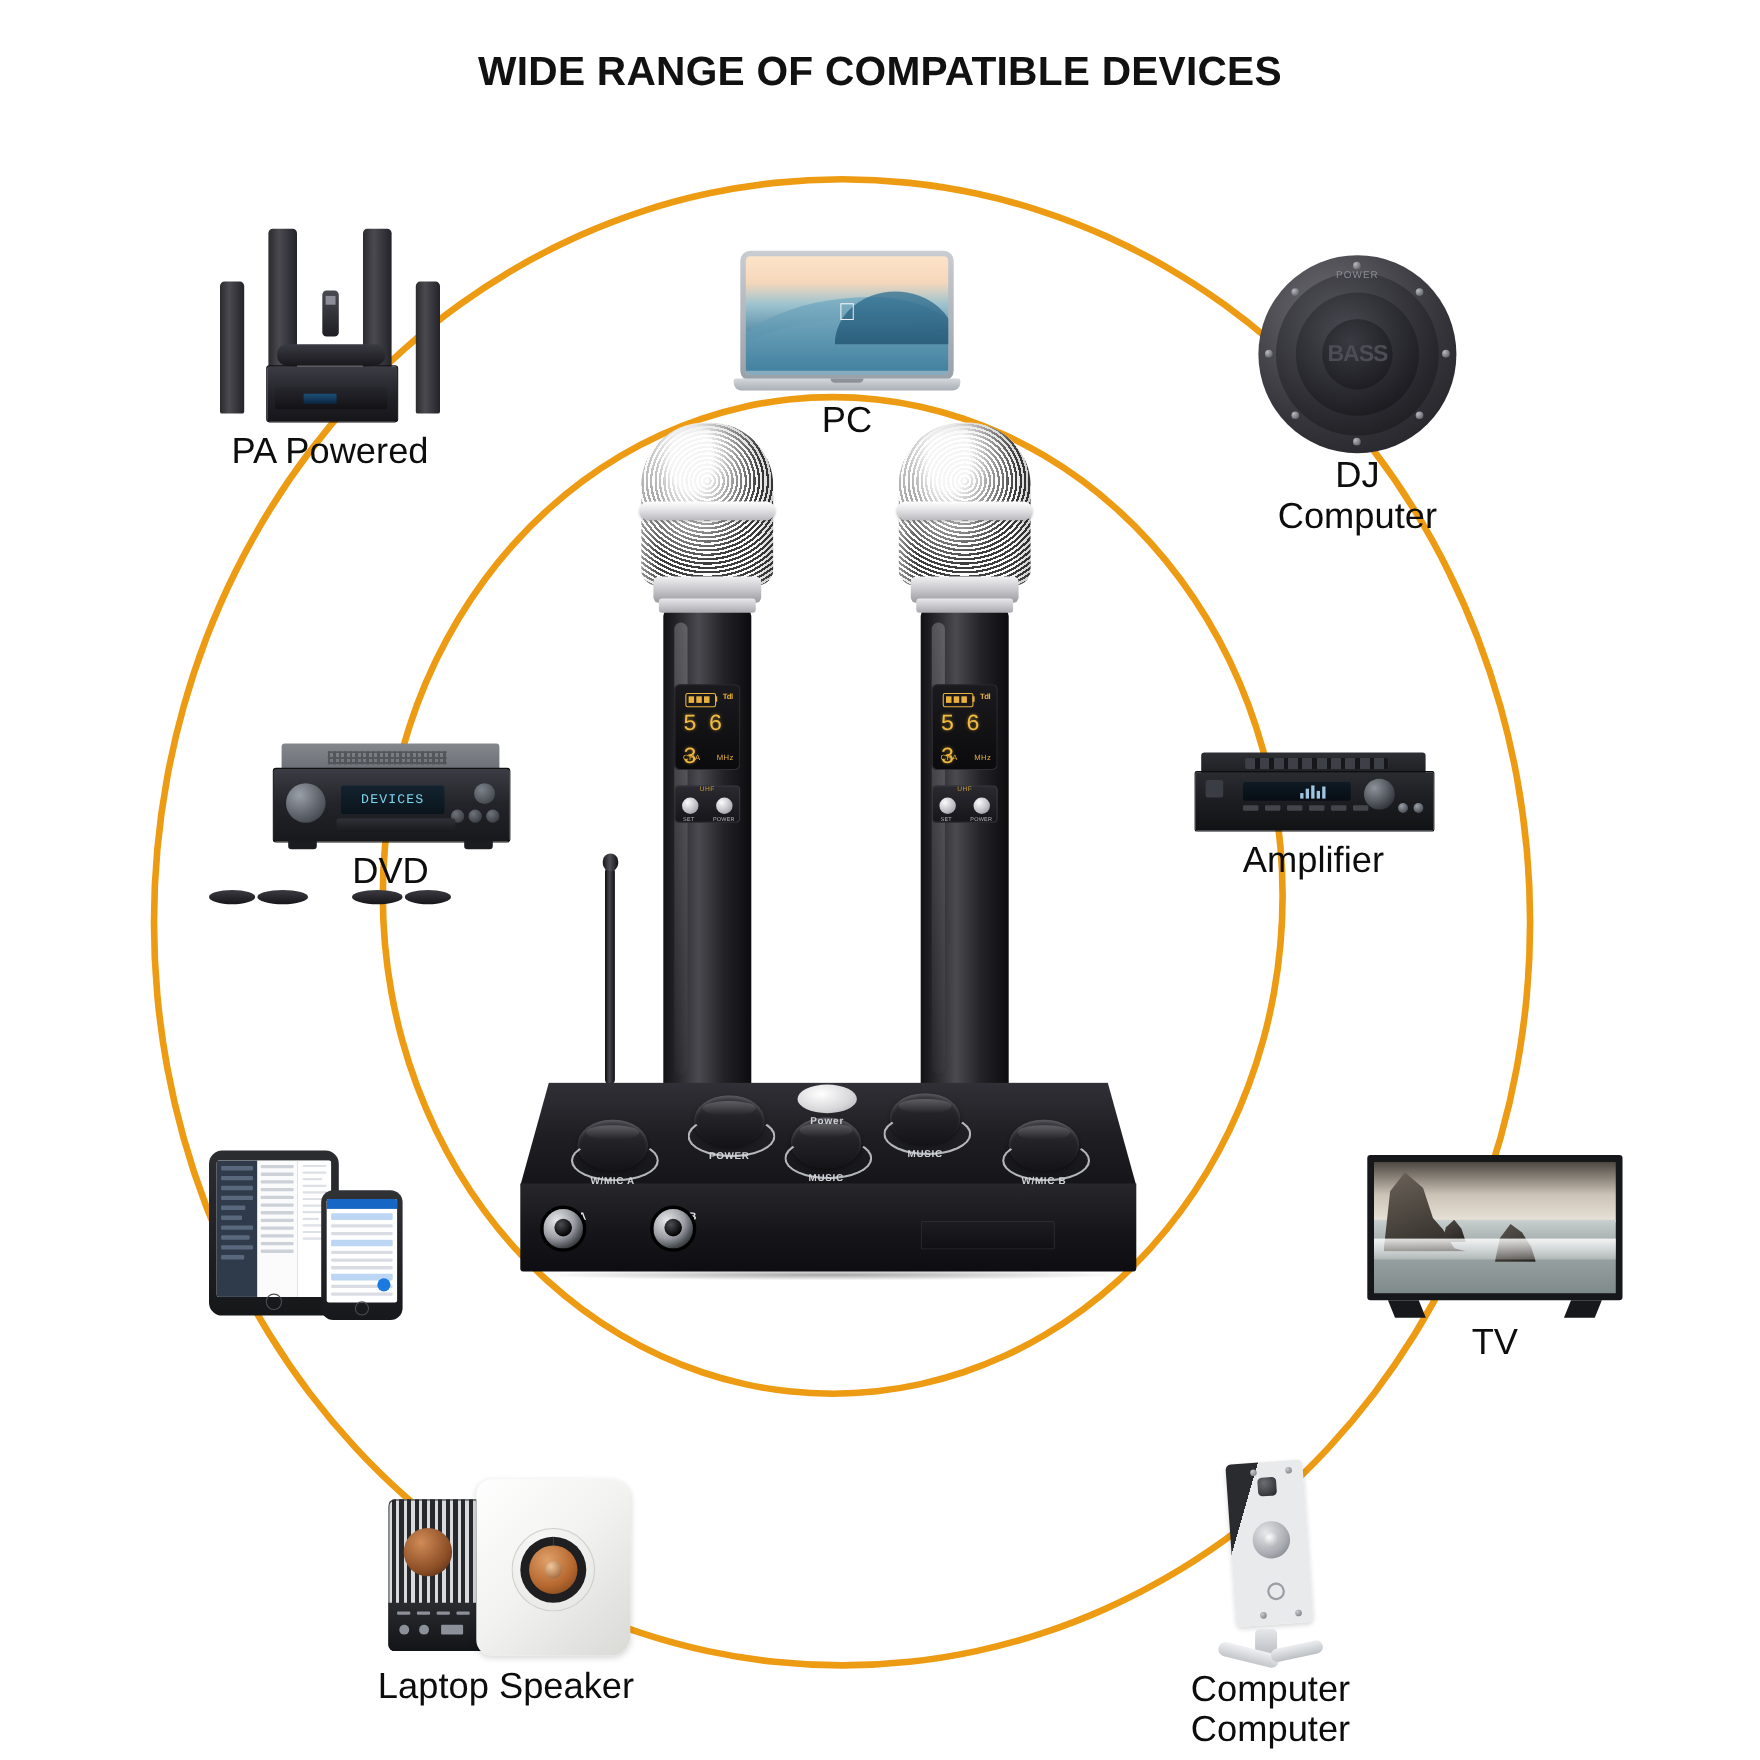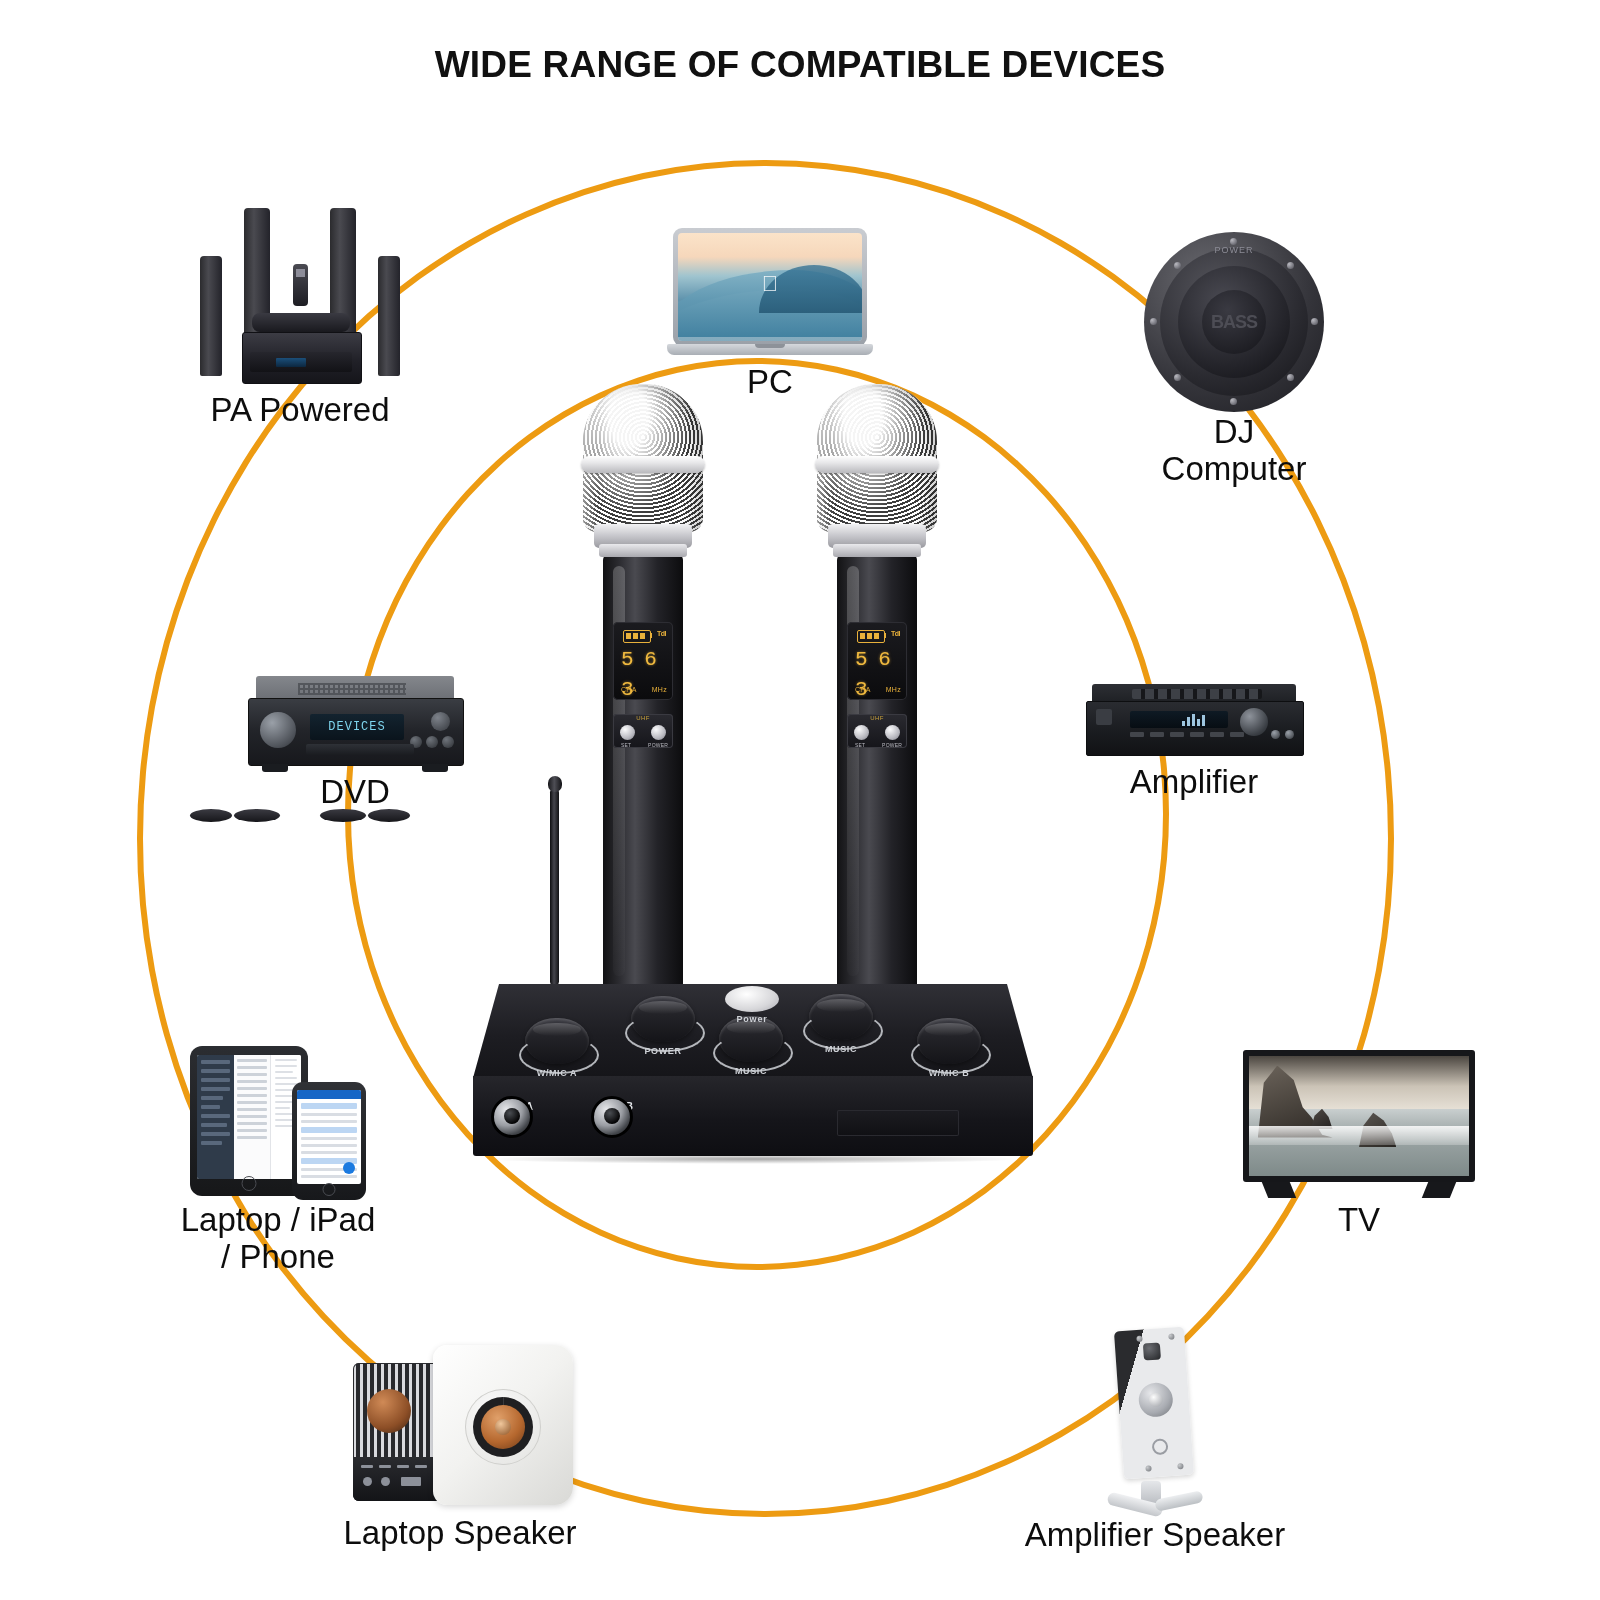--- a/index.html
+++ b/index.html
@@ -69,21 +69,21 @@
   .dj .screws{position:absolute;inset:0;border-radius:50%;}
   .dj .screws b{position:absolute;width:7px;height:7px;border-radius:50%;
                 background:radial-gradient(circle at 30% 30%,#b9b9c0,#4c4c54);}
   .dj .surround{position:absolute;left:16px;top:16px;right:16px;bottom:16px;border-radius:50%;
            background:radial-gradient(circle at 38% 30%,#55555c,#2a2a30 62%,#141418 100%);}
   .dj .cone{position:absolute;left:34px;top:34px;right:34px;bottom:34px;border-radius:50%;
            background:radial-gradient(circle at 40% 32%,#4a4a52,#232329 65%,#0f0f13 100%);}
   .dj .dust{position:absolute;left:58px;top:58px;right:58px;bottom:58px;border-radius:50%;
            background:radial-gradient(circle at 40% 32%,#3a3a42,#15151a);}
   .dj .bass{position:absolute;left:0;right:0;top:50%;transform:translateY(-50%);text-align:center;
-            font-size:18px;font-weight:bold;color:#4d4d55;letter-spacing:-1px;}
+            font-size:21px;font-weight:bold;color:#4d4d55;letter-spacing:-1px;}
   .dj .brand{position:absolute;left:0;right:0;top:13px;text-align:center;font-size:9px;color:#8c8c96;letter-spacing:1px;}
 
   
   .dvd{width:214px;height:96px;}
   .dvd .top{position:absolute;left:8px;top:0;width:198px;height:26px;
             background:linear-gradient(180deg,#84878c,#6a6d73);border-radius:3px 3px 0 0;}
   .dvd .vent{position:absolute;left:42px;top:7px;width:108px;height:12px;
     background:repeating-linear-gradient(90deg,#4b4e53 0 2px,transparent 2px 5px),
                repeating-linear-gradient(0deg,#4b4e53 0 2px,transparent 2px 5px);opacity:.8;}
   .dvd .body{position:absolute;left:0;top:22px;width:214px;height:66px;border-radius:3px;
@@ -481,22 +481,20 @@
             <i></i>
             <i></i>
             <div class="blue"></div>
             <i></i>
             <i></i>
         </div>
         <div class="fab"></div>
         <div class="home"></div>
       </div>
     </div>
-    <div class="cap">Laptop / iPad
-/ Phone</div>
   </div>
 
   <div class="node" style="left:1243px;top:1050px;width:232px;">
     <div class="art tv">
       <div class="frame">
         <div class="sky"></div>
           <div class="sea"></div>
         <div class="cliff"></div>
           <div class="rock2"></div>
           <div class="rock"></div>
@@ -544,21 +542,21 @@
         <div class="scr" style="left:22px;bottom:6px;"></div>
         <div class="scr" style="left:54px;bottom:6px;"></div>
         <div class="brand"></div>
       </div>
       <div class="stand">
           <div class="post"></div>
           <div class="fl"></div>
           <div class="fr"></div>
         </div>
     </div>
-    <div class="cap">Amplifier Speaker</div>
+    <div class="cap">Computer Computer</div>
   </div>
 
   <div class="product">
 
     <div class="mic a">
       <div class="body"></div>
         <div class="gloss"></div>
       <div class="grille"></div>
       <div class="band"></div>
       <div class="collar"></div>

